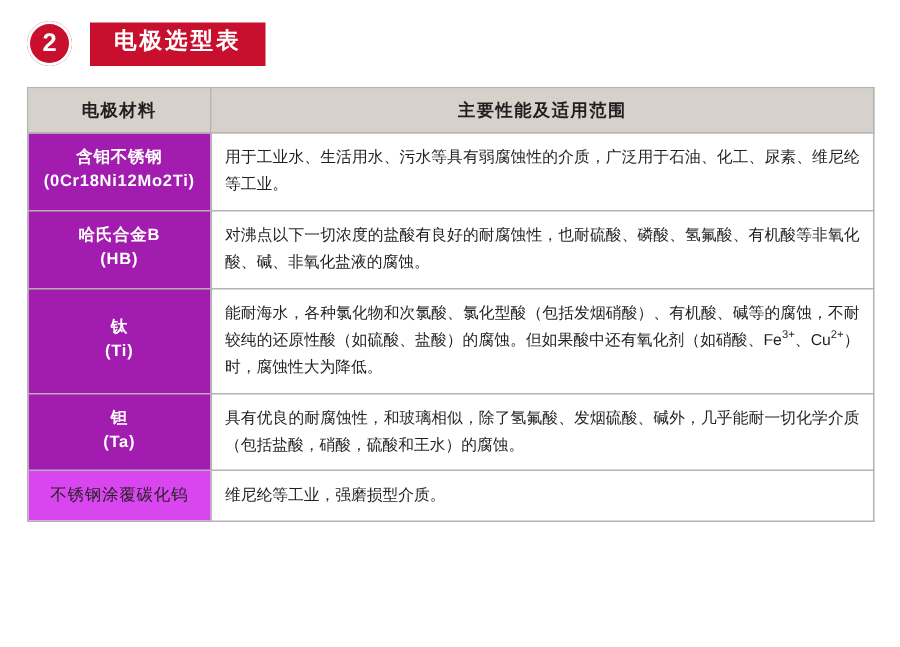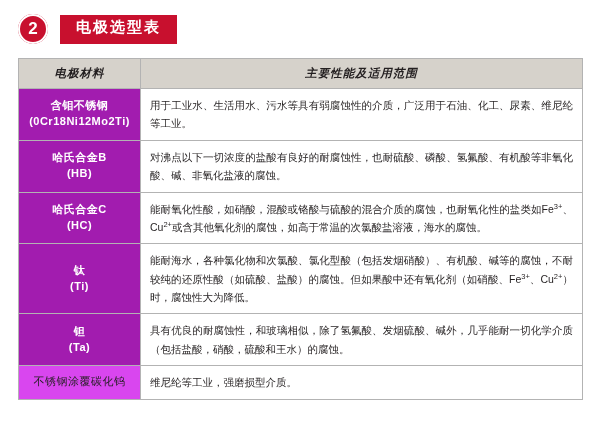--- a/index.html
+++ b/index.html
@@ -68,21 +68,20 @@
     vertical-align: middle;
   }
   thead th {
     background: #d6d2cb;
     font-size: 11.5px;
     font-weight: bold;
     text-align: center;
     padding: 7px 4px;
     color: #231f20;
     letter-spacing: 1px;
-    font-style: italic;
   }
   col.c1 { width: 122px; }
   col.c2 { width: 442px; }
 
   td.mat {
     background: #a21caf;
     color: #ffffff;
     text-align: center;
     font-weight: bold;
     font-size: 11px;
@@ -144,29 +143,20 @@
       </tr>
       <tr>
         <td class="mat">
           <span class="sub">哈氏合金B</span>
           <span class="sub">(HB)</span>
         </td>
         <td class="desc">对沸点以下一切浓度的盐酸有良好的耐腐蚀性，也耐硫酸、磷酸、氢氟酸、有机酸等非氧化酸、碱、非氧化盐液的腐蚀。</td>
       </tr>
       <tr>
         <td class="mat">
-          <span class="sub">哈氏合金C</span>
-          <span class="sub">(HC)</span>
-        </td>
-        <td class="desc">
-          <span>能耐氧化性酸，如硝酸，混酸或铬酸与硫酸的混合介质的腐蚀，也耐氧化性的盐类如Fe</span><sup>3+</sup><span>、Cu</span><sup>2+</sup><span>或含其他氧化剂的腐蚀，如高于常温的次氯酸盐溶液，海水的腐蚀。</span>
-        </td>
-      </tr>
-      <tr>
-        <td class="mat">
           <span class="sub">钛</span>
           <span class="sub">(Ti)</span>
         </td>
         <td class="desc">
           <span>能耐海水，各种氯化物和次氯酸、氯化型酸（包括发烟硝酸）、有机酸、碱等的腐蚀，不耐较纯的还原性酸（如硫酸、盐酸）的腐蚀。但如果酸中还有氧化剂（如硝酸、Fe</span><sup>3+</sup><span>、Cu</span><sup>2+</sup><span>）时，腐蚀性大为降低。</span>
         </td>
       </tr>
       <tr>
         <td class="mat">
           <span class="sub">钽</span>

